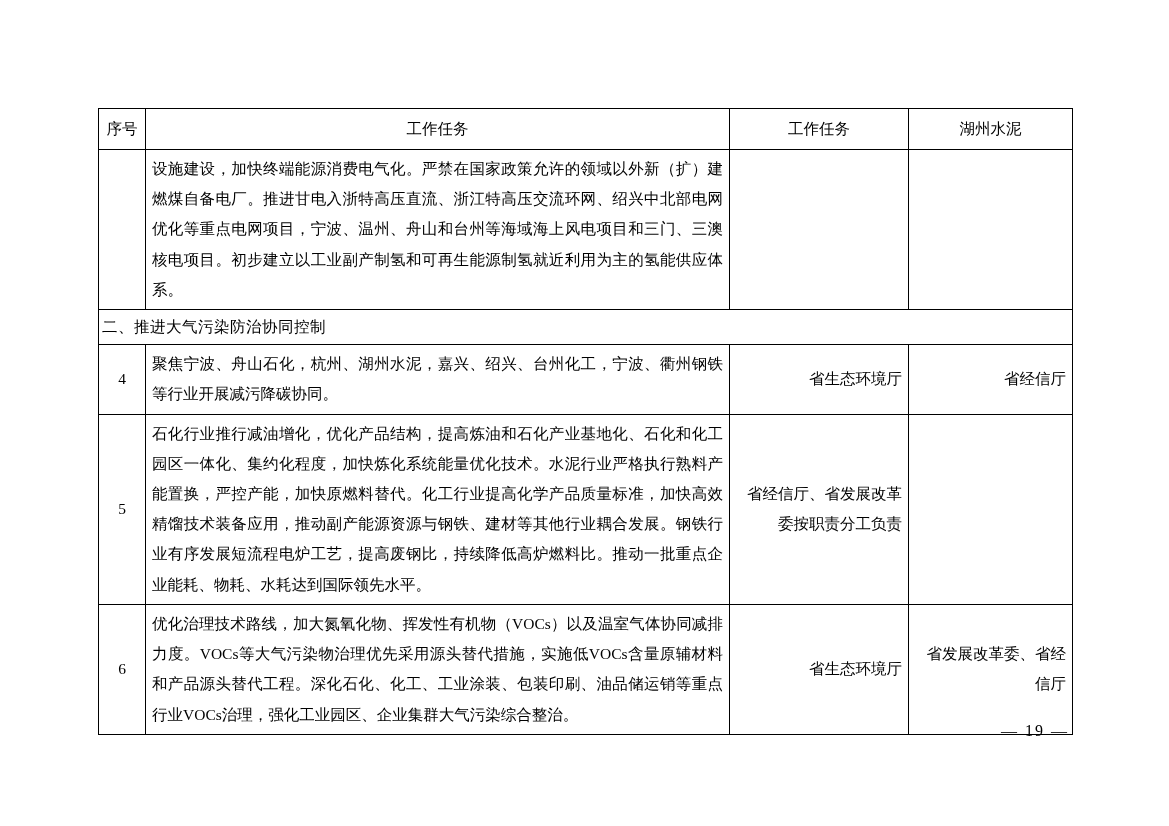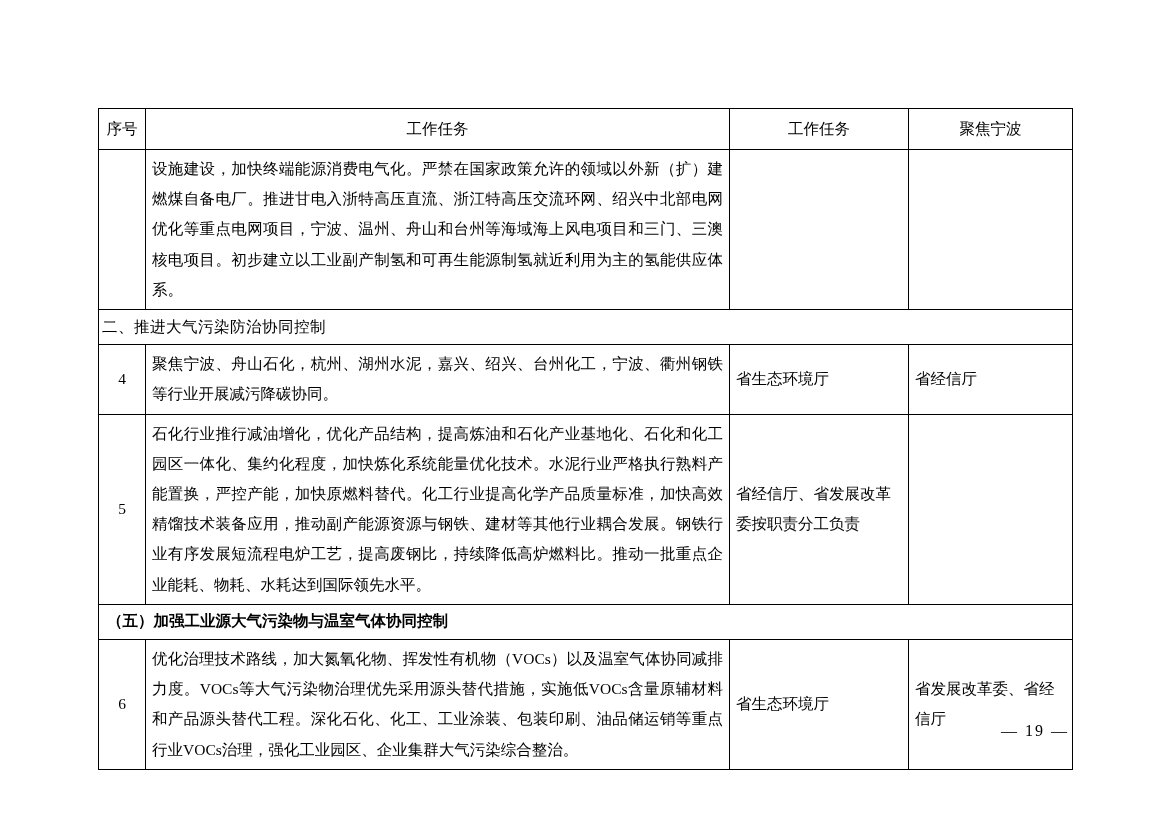--- a/index.html
+++ b/index.html
@@ -52,21 +52,21 @@
   .num {
     text-align: center;
     font-family: "Liberation Serif", serif;
     font-size: 15.5px;
   }
   .task {
     text-align: justify;
     text-justify: inter-ideograph;
   }
   .center {
-    text-align: left;
+    text-align: right;
     line-height: 1.8;
   }
   .section-row td {
     text-align: left;
     padding-left: 3px;
     line-height: 1.6;
     height: 26px;
   }
   .section-row .sec-label {
     letter-spacing: 0.5px;
@@ -102,21 +102,21 @@
       <col class="c-num">
       <col class="c-task">
       <col class="c-lead">
       <col class="c-part">
     </colgroup>
     <tbody>
       <tr class="hdr">
         <td>序号</td>
         <td>工作任务</td>
         <td>工作任务</td>
-        <td>聚焦宁波</td>
+        <td>湖州水泥</td>
       </tr>
 
       <tr>
         <td class="num"></td>
         <td class="task">设施建设，加快终端能源消费电气化。严禁在国家政策允许的领域以外新（扩）建燃煤自备电厂。推进甘电入浙特高压直流、浙江特高压交流环网、绍兴中北部电网优化等重点电网项目，宁波、温州、舟山和台州等海域海上风电项目和三门、三澳核电项目。初步建立以工业副产制氢和可再生能源制氢就近利用为主的氢能供应体系。</td>
         <td class="center"></td>
         <td class="center"></td>
       </tr>
 
       <tr class="section-row">
@@ -131,23 +131,20 @@
         <td class="center">省经信厅</td>
       </tr>
 
       <tr>
         <td class="num">5</td>
         <td class="task">石化行业推行减油增化，优化产品结构，提高炼油和石化产业基地化、石化和化工园区一体化、集约化程度，加快炼化系统能量优化技术。水泥行业严格执行熟料产能置换，严控产能，加快原燃料替代。化工行业提高化学产品质量标准，加快高效精馏技术装备应用，推动副产能源资源与钢铁、建材等其他行业耦合发展。钢铁行业有序发展短流程电炉工艺，提高废钢比，持续降低高炉燃料比。推动一批重点企业能耗、物耗、水耗达到国际领先水平。</td>
         <td class="center nowrapcell">省经信厅、省发展改革委按职责分工负责</td>
         <td class="center"></td>
       </tr>
 
-      <tr class="sub-row">
-        <td colspan="4">（五）加强工业源大气污染物与温室气体协同控制</td>
-      </tr>
 
       <tr>
         <td class="num">6</td>
         <td class="task">优化治理技术路线，加大氮氧化物、挥发性有机物（VOCs）以及温室气体协同减排力度。VOCs等大气污染物治理优先采用源头替代措施，实施低VOCs含量原辅材料和产品源头替代工程。深化石化、化工、工业涂装、包装印刷、油品储运销等重点行业VOCs治理，强化工业园区、企业集群大气污染综合整治。</td>
         <td class="center">省生态环境厅</td>
         <td class="center">省发展改革委、省经信厅</td>
       </tr>
     </tbody>
   </table>
 

